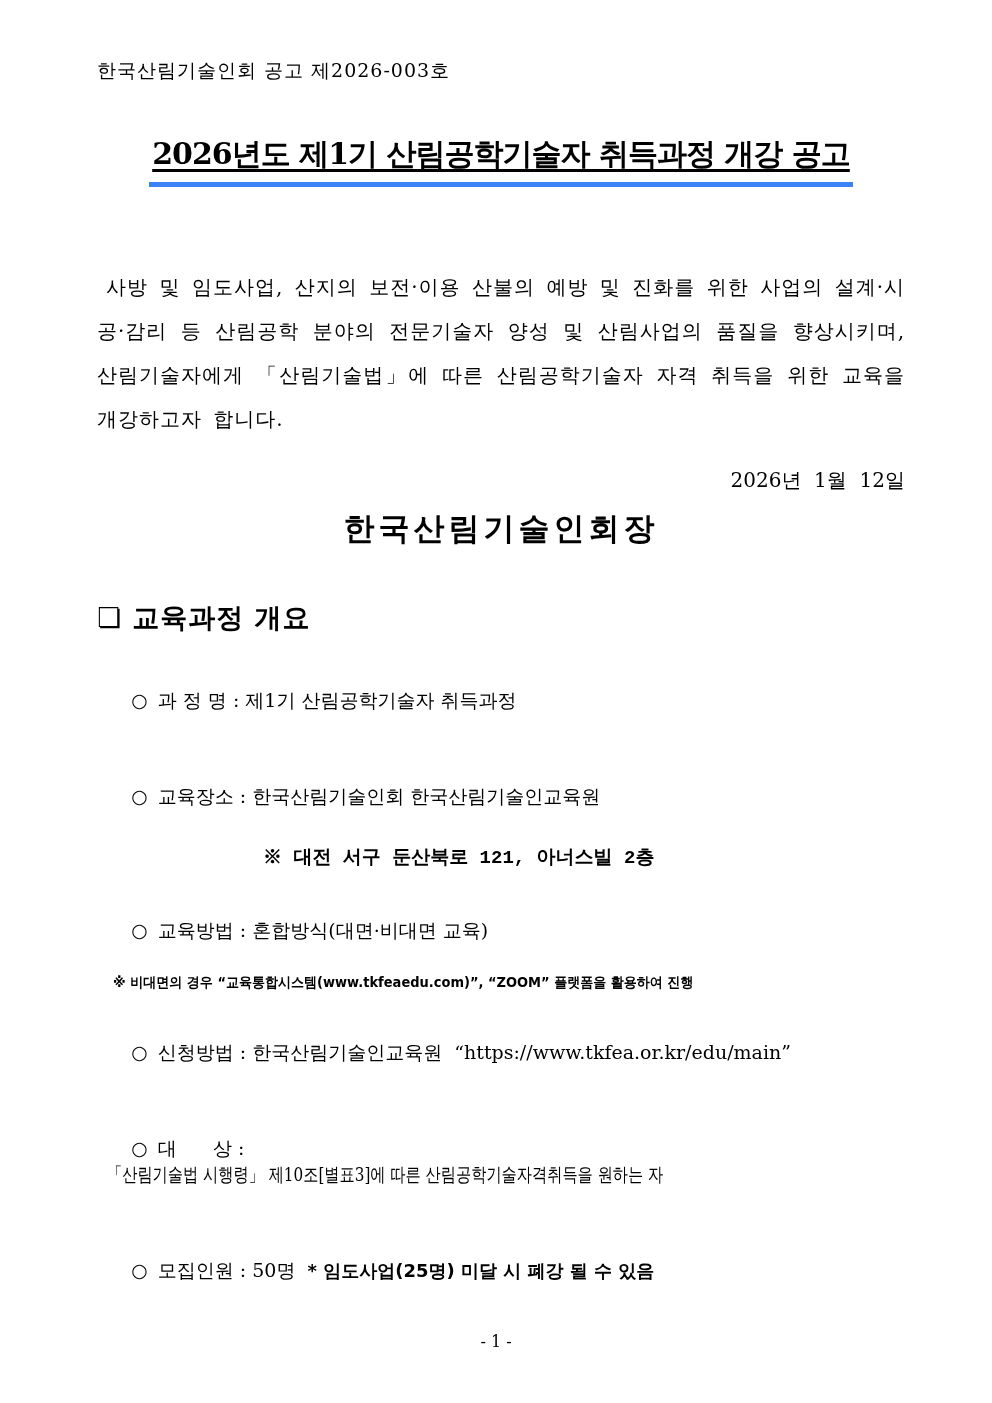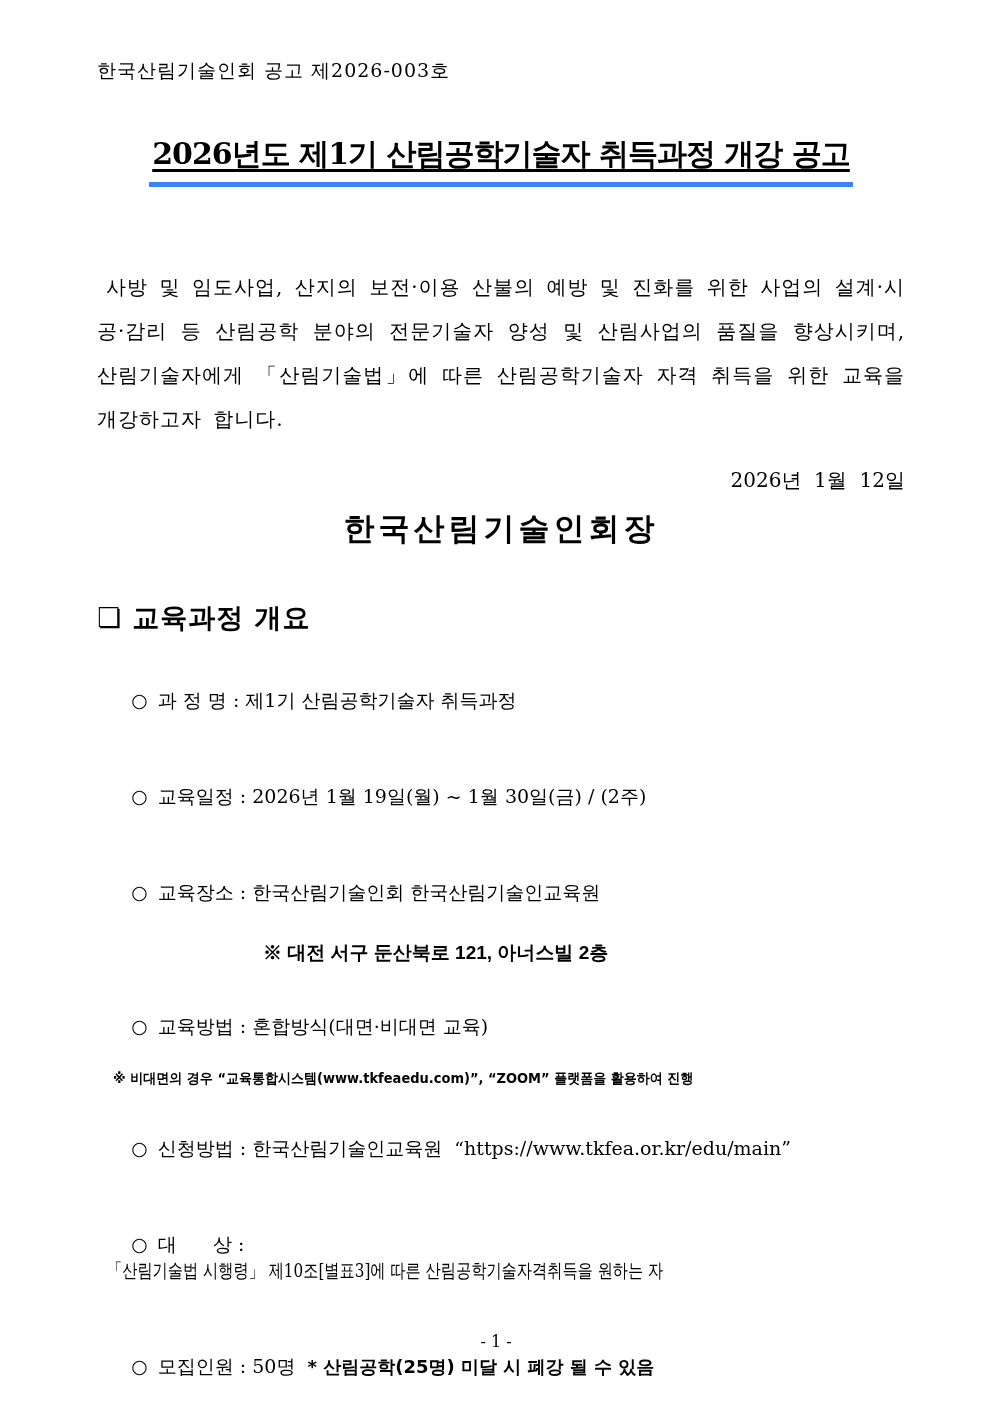--- a/index.html
+++ b/index.html
@@ -88,21 +88,21 @@
 
   .squeeze-80 {
     display: inline-block;
     transform: scaleX(0.80);
     transform-origin: 0 70%;
     white-space: nowrap;
   }
   .note-addr {
     margin-top: 12px;
     margin-left: 166px;
-    font-family: Liberation Sans, sans-serif;
+    font-family: Liberation Mono, monospace;
     font-size: 19px;
     font-weight: bold;
   }
   .note-online {
     margin-top: 8px;
     margin-left: 16px;
     font-family: "DejaVu Sans", "Liberation Sans", sans-serif;
     font-size: 14px;
     font-weight: bold;
   }
@@ -145,23 +145,20 @@
   <div class="signer-line">한국산림기술인회장</div>
 
   <div class="section-heading">
     <span class="section-icon">❏</span><span>교육과정 개요</span>
   </div>
 
   <div class="item item-first">
     <span class="item-marker">○</span><span class="item-label">과 정 명</span><span> : </span><span>제1기 산림공학기술자 취득과정</span>
   </div>
 
-  <div class="item">
-    <span class="item-marker">○</span><span class="item-label">교육일정</span><span> : </span><span>2026년 1월 19일(월) ~ 1월 30일(금) / (2주)</span>
-  </div>
 
   <div class="item">
     <span class="item-marker">○</span><span class="item-label">교육장소</span><span> : </span><span>한국산림기술인회 한국산림기술인교육원</span>
   </div>
   <div class="note-addr">※ 대전 서구 둔산북로 121, 아너스빌 2층</div>
 
   <div class="item">
     <span class="item-marker">○</span><span class="item-label">교육방법</span><span> : </span><span>혼합방식(대면·비대면 교육)</span>
   </div>
   <div class="note-online">
@@ -170,18 +167,18 @@
 
   <div class="item">
     <span class="item-marker">○</span><span class="item-label">신청방법</span><span> : </span><span class="pre">한국산림기술인교육원  “https://www.tkfea.or.kr/edu/main”</span>
   </div>
 
   <div class="item">
     <span class="item-marker">○</span><span class="item-label">대      상</span><span> : </span><span class="squeeze-80">「산림기술법 시행령」 제10조[별표3]에 따른 산림공학기술자격취득을 원하는 자</span>
   </div>
 
   <div class="item">
-    <span class="item-marker">○</span><span class="item-label">모집인원</span><span> : </span><span>50명</span><span>&nbsp; </span><span class="inline-note">* 산림공학(25명) 미달 시 폐강 될 수 있음</span>
+    <span class="item-marker">○</span><span class="item-label">모집인원</span><span> : </span><span>50명</span><span>&nbsp; </span><span class="inline-note">* 임도사업(25명) 미달 시 폐강 될 수 있음</span>
   </div>
 
   <div class="page-number">- 1 -</div>
 
 </div>
 
 </body></html>

